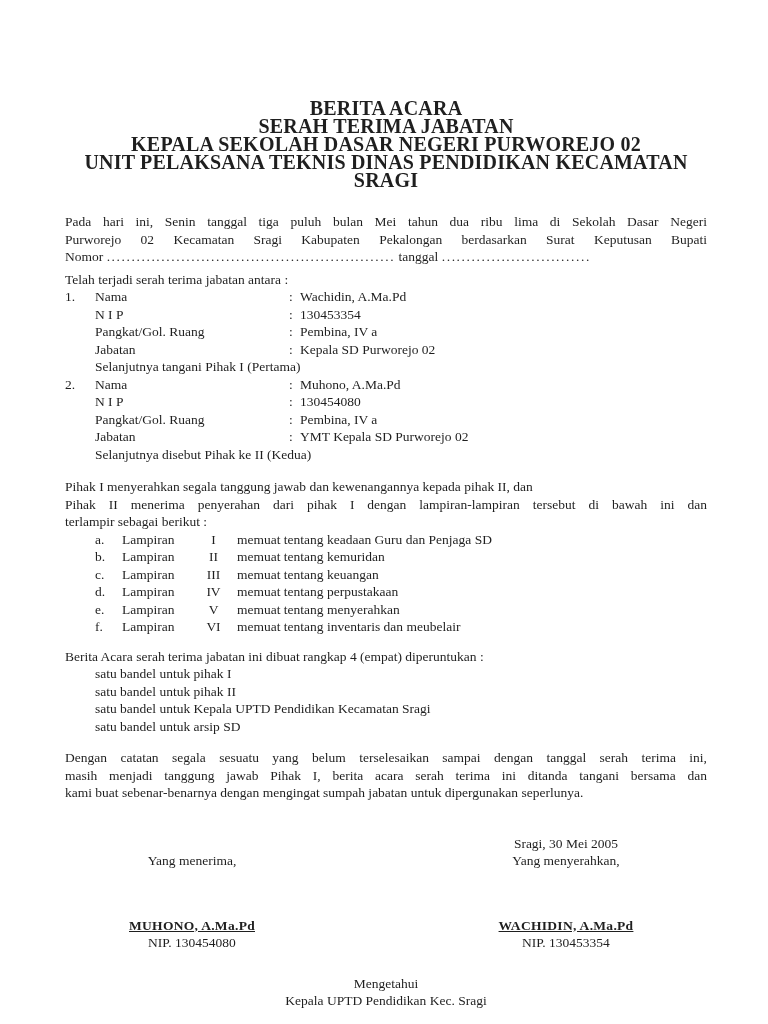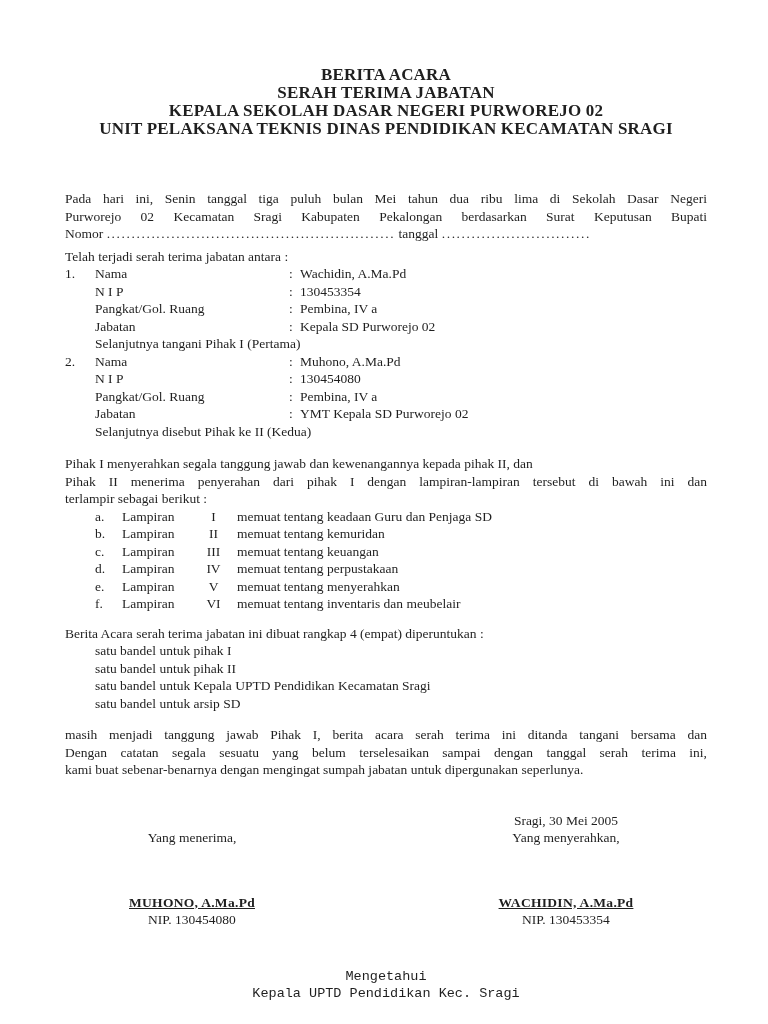--- a/index.html
+++ b/index.html
@@ -16,29 +16,30 @@
     color: #1f1f1f;
     font-family: "Liberation Serif", "DejaVu Serif", serif;
     font-size: 13.5px;
     line-height: 17.5px;
     padding: 66px 61px 0 65px;
     overflow: hidden;
   }
   .title-block {
     text-align: center;
     font-weight: bold;
-    font-size: 17px;
+    font-size: 20px;
     line-height: 18px;
     letter-spacing: 0.2px;
+    margin-top: 33px;
   }
   .jl {                       
     text-align: justify;
     text-align-last: justify;
   }
-  .opening { margin-top: 52px; }
+  .opening { margin-top: 24px; }
   .dots {
     letter-spacing: 1.6px;
     color: #2c2c2c;
     white-space: nowrap;
   }
   .parties-intro { margin-top: 5px; }
   .prow { display: flex; }
   .pnum  { width: 30px;  flex: none; }
   .plab  { width: 194px; flex: none; }
   .pcol  { width: 11px;  flex: none; }
@@ -56,21 +57,21 @@
   .sig { display: flex; margin-top: 33px; }
   .sig-col-left  { width: 254px; flex: none; text-align: center; }
   .sig-col-right { width: 254px; flex: none; margin-left: 120px; text-align: center; }
   .blank { height: 17.5px; }
   .sig-gap { height: 47px; }
   .sig-name {
     font-weight: bold;
     text-decoration: underline;
     letter-spacing: 0.3px;
   }
-  .ack { text-align: center; margin-top: 39px; font-family: Liberation Mono, monospace; }
+  .ack { text-align: center; margin-top: 23px; }
 </style>
 </head>
 <body>
 
 <div class="page">
 
   <div class="title-block">
     <div>BERITA ACARA</div>
     <div>SERAH TERIMA JABATAN</div>
     <div>KEPALA SEKOLAH DASAR NEGERI PURWOREJO 02</div>
@@ -193,22 +194,22 @@
 
   <div class="copies">
     <div>Berita Acara serah terima jabatan ini dibuat rangkap 4 (empat) diperuntukan :</div>
     <div class="copy-item">satu bandel untuk pihak I</div>
     <div class="copy-item">satu bandel untuk pihak II</div>
     <div class="copy-item">satu bandel untuk Kepala UPTD Pendidikan Kecamatan Sragi</div>
     <div class="copy-item">satu bandel untuk arsip SD</div>
   </div>
 
   <div class="closing">
+    <div class="jl">Dengan catatan segala sesuatu yang belum terselesaikan sampai dengan tanggal serah terima ini,</div>
     <div class="jl">masih menjadi tanggung jawab Pihak I, berita acara serah terima ini ditanda tangani bersama dan</div>
-    <div class="jl">Dengan catatan segala sesuatu yang belum terselesaikan sampai dengan tanggal serah terima ini,</div>
     <div>kami buat sebenar-benarnya dengan mengingat sumpah jabatan untuk dipergunakan seperlunya.</div>
   </div>
 
   <div class="sig">
     <div class="sig-col-left">
       <div class="blank"></div>
       <div>Yang menerima,</div>
       <div class="sig-gap"></div>
       <div class="sig-name">MUHONO, A.Ma.Pd</div>
       <div>NIP. 130454080</div>

